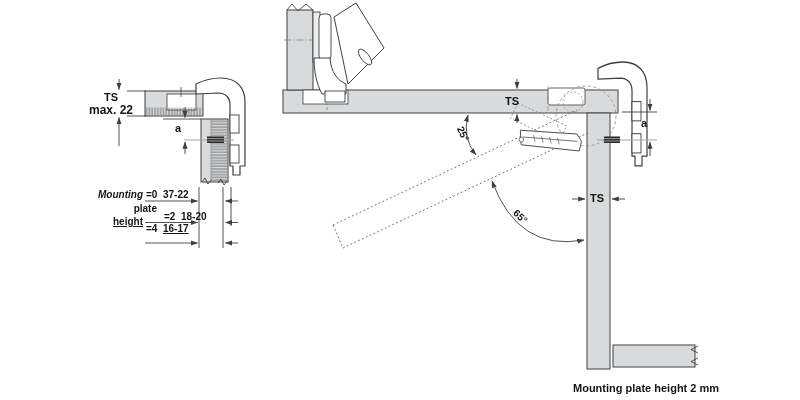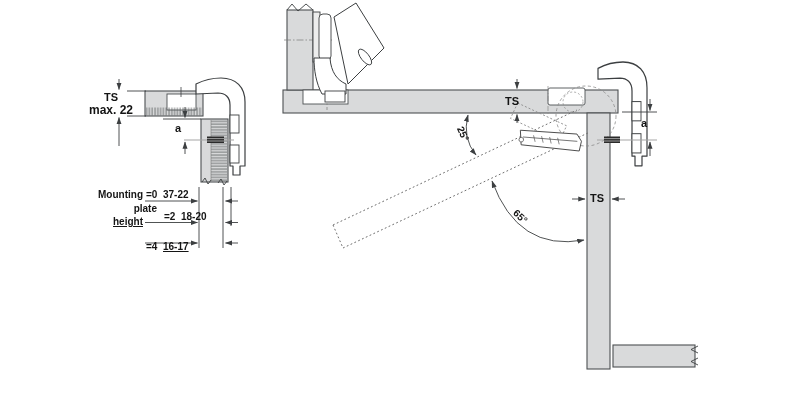--- a/index.html
+++ b/index.html
@@ -177,34 +177,35 @@
   </g>
 </svg>
 
   <div class="lbl s11 center" style="left:84px;top:92px;width:54px;">
     <div>TS</div>
     <div style="font-size:12px;">max. 22</div>
   </div>
 
   <div class="lbl s11" style="left:175px;top:123px;">a</div>
 
-  <div class="lbl s10 right" style="left:93px;top:190px;width:50px;">Mounting</div>
+  <div class="lbl s10 right" style="left:93px;top:190px;width:50px;font-style:italic;">Mounting</div>
   <div class="lbl s10 right" style="left:107px;top:203.5px;width:50px;">plate</div>
   <div class="lbl s10 right" style="left:93px;top:217px;width:50px;text-decoration:underline;">height</div>
 
   <div class="lbl s10 rowline" style="left:146px;top:189.5px;">
     <span class="off">=0</span><span>37-22</span>
   </div>
   <div class="lbl s10 rowline" style="left:164px;top:211.5px;">
     <span class="off">=2</span><span>18-20</span>
   </div>
-  <div class="lbl s10 rowline" style="left:146px;top:242px;text-decoration:underline;">
+  <div class="lbl s10 rowline" style="left:146px;top:224px;text-decoration:underline;">
     <span class="off">=4</span><span>16-17</span>
   </div>
 
   <div class="lbl s11" style="left:505px;top:96px;">TS</div>
   <div class="lbl s11" style="left:590px;top:193px;">TS</div>
   <div class="lbl s11" style="left:641px;top:118px;">a</div>
 
   <div class="lbl s10 rot" style="left:464px;top:125px;transform:rotate(65deg);">25°</div>
   <div class="lbl s10 rot" style="left:518px;top:208px;transform:rotate(43deg);">65°</div>
 
+  <div class="lbl s11" style="left:573px;top:383px;">Mounting plate height 2 mm</div>
 </div>
 
 </body></html>

